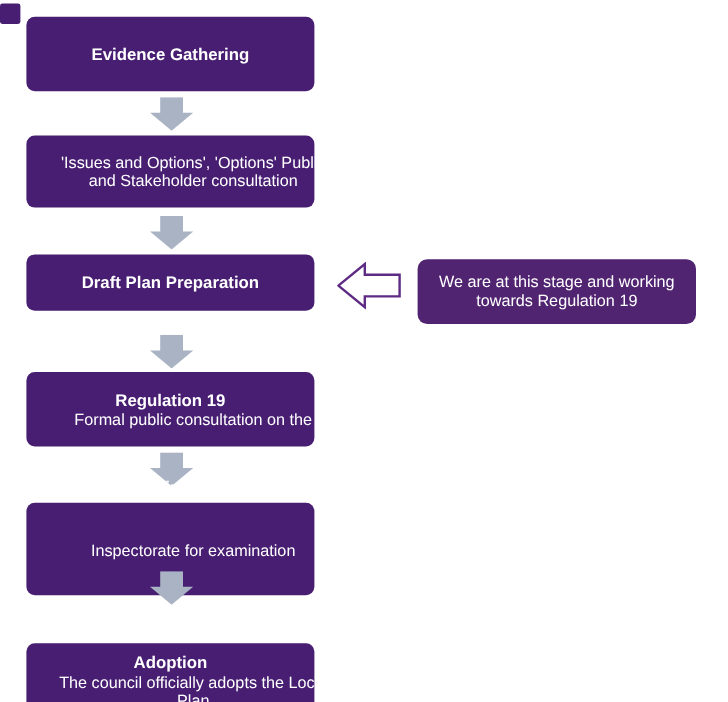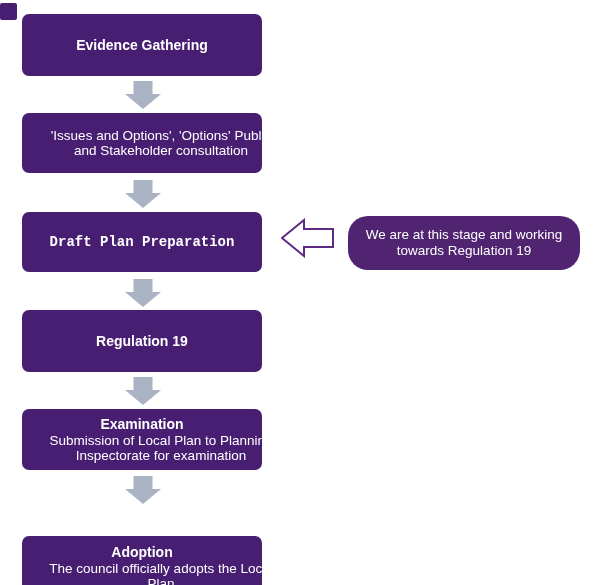--- a/index.html
+++ b/index.html
@@ -35,23 +35,23 @@
     display: flex;
     flex-direction: column;
     align-items: center;
     justify-content: center;
     text-align: center;
     box-sizing: border-box;
     padding: 2px 2px;
   }
   .s0 { top: 14px; }
   .s1 { top: 113px; height: 60px; }
-  .s2 { top: 212px; height: 60px; font-family: Liberation Mono, monospace; }
+  .s2 { top: 212px; height: 47px; }
   .s3 { top: 310px; }
-  .s4 { top: 409px; height: 61px; }
+  .s4 { top: 419px; height: 77px; gap: 36px; }
   .s5 { top: 536px; }
   .step-title {
     font-size: 14px;
     font-weight: bold;
     line-height: 17px;
     white-space: nowrap;
   }
   .step-line {
     font-size: 13.5px;
     font-weight: normal;
@@ -86,21 +86,21 @@
     stroke-width: 2;
     stroke-linejoin: miter;
   }
   .callout-box {
     position: absolute;
     left: 348px;
     top: 216px;
     width: 232px;
     height: 54px;
     background: var(--callout-box);
-    border-radius: 20px;
+    border-radius: 8px;
     color: var(--text);
     display: flex;
     flex-direction: column;
     align-items: center;
     justify-content: center;
     text-align: center;
     box-sizing: border-box;
   }
   .callout-line {
     font-size: 13.5px;
@@ -144,33 +144,34 @@
 
   <div class="connector c2">
     <svg width="36" height="28" viewBox="0 0 36 28" aria-hidden="true">
       <rect class="conn-fill" x="8.5" y="0" width="19" height="13.5"></rect>
       <polygon class="conn-fill" points="0,13 36,13 18,28"></polygon>
     </svg>
   </div>
 
   <div class="step-box s3">
     <div class="step-title">Regulation 19</div>
+    <div class="step-line">Formal public consultation on the</div>
   </div>
 
   <div class="connector c3">
     <svg width="36" height="28" viewBox="0 0 36 28" aria-hidden="true">
       <rect class="conn-fill" x="8.5" y="0" width="19" height="13.5"></rect>
       <polygon class="conn-fill" points="0,13 36,13 18,28"></polygon>
     </svg>
   </div>
 
   <div class="step-box s4">
     <div class="step-title">Examination</div>
+    <div class="step-line">Inspectorate for examination</div>
     <div class="step-line">Submission of Local Plan to Planning</div>
-    <div class="step-line">Inspectorate for examination</div>
   </div>
 
   <div class="connector c4">
     <svg width="36" height="28" viewBox="0 0 36 28" aria-hidden="true">
       <rect class="conn-fill" x="8.5" y="0" width="19" height="13.5"></rect>
       <polygon class="conn-fill" points="0,13 36,13 18,28"></polygon>
     </svg>
   </div>
 
   <div class="step-box s5">

